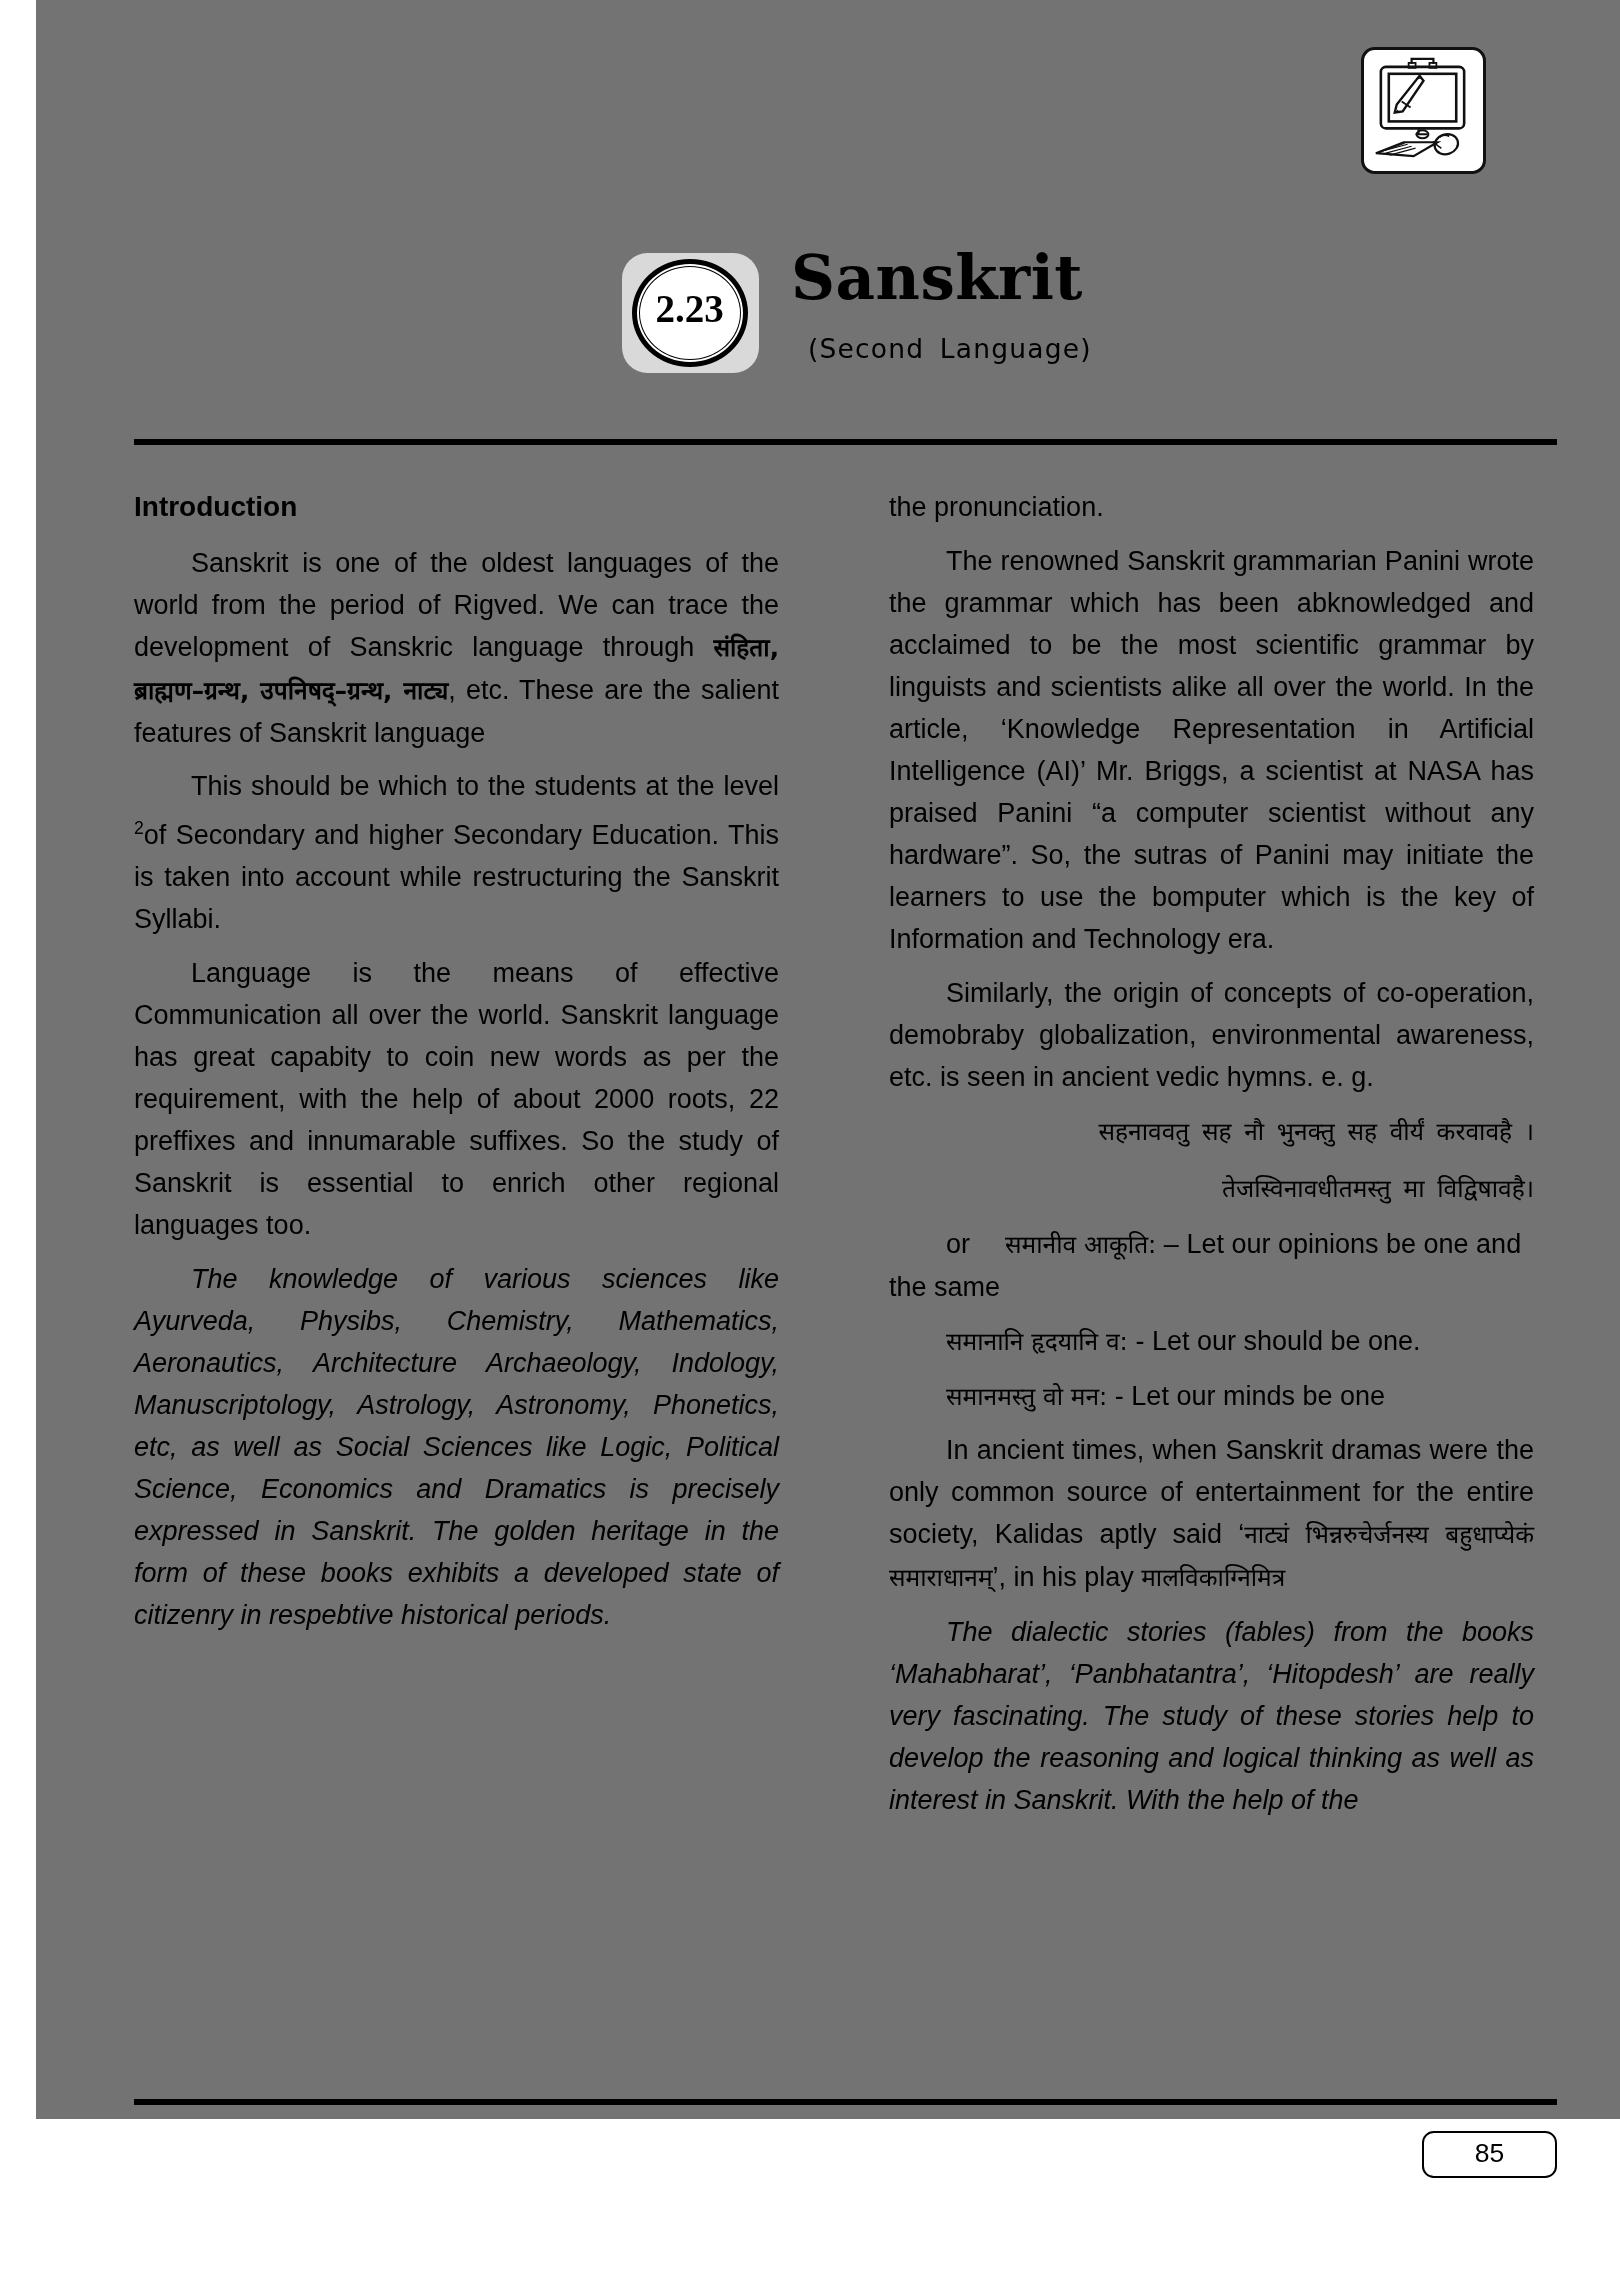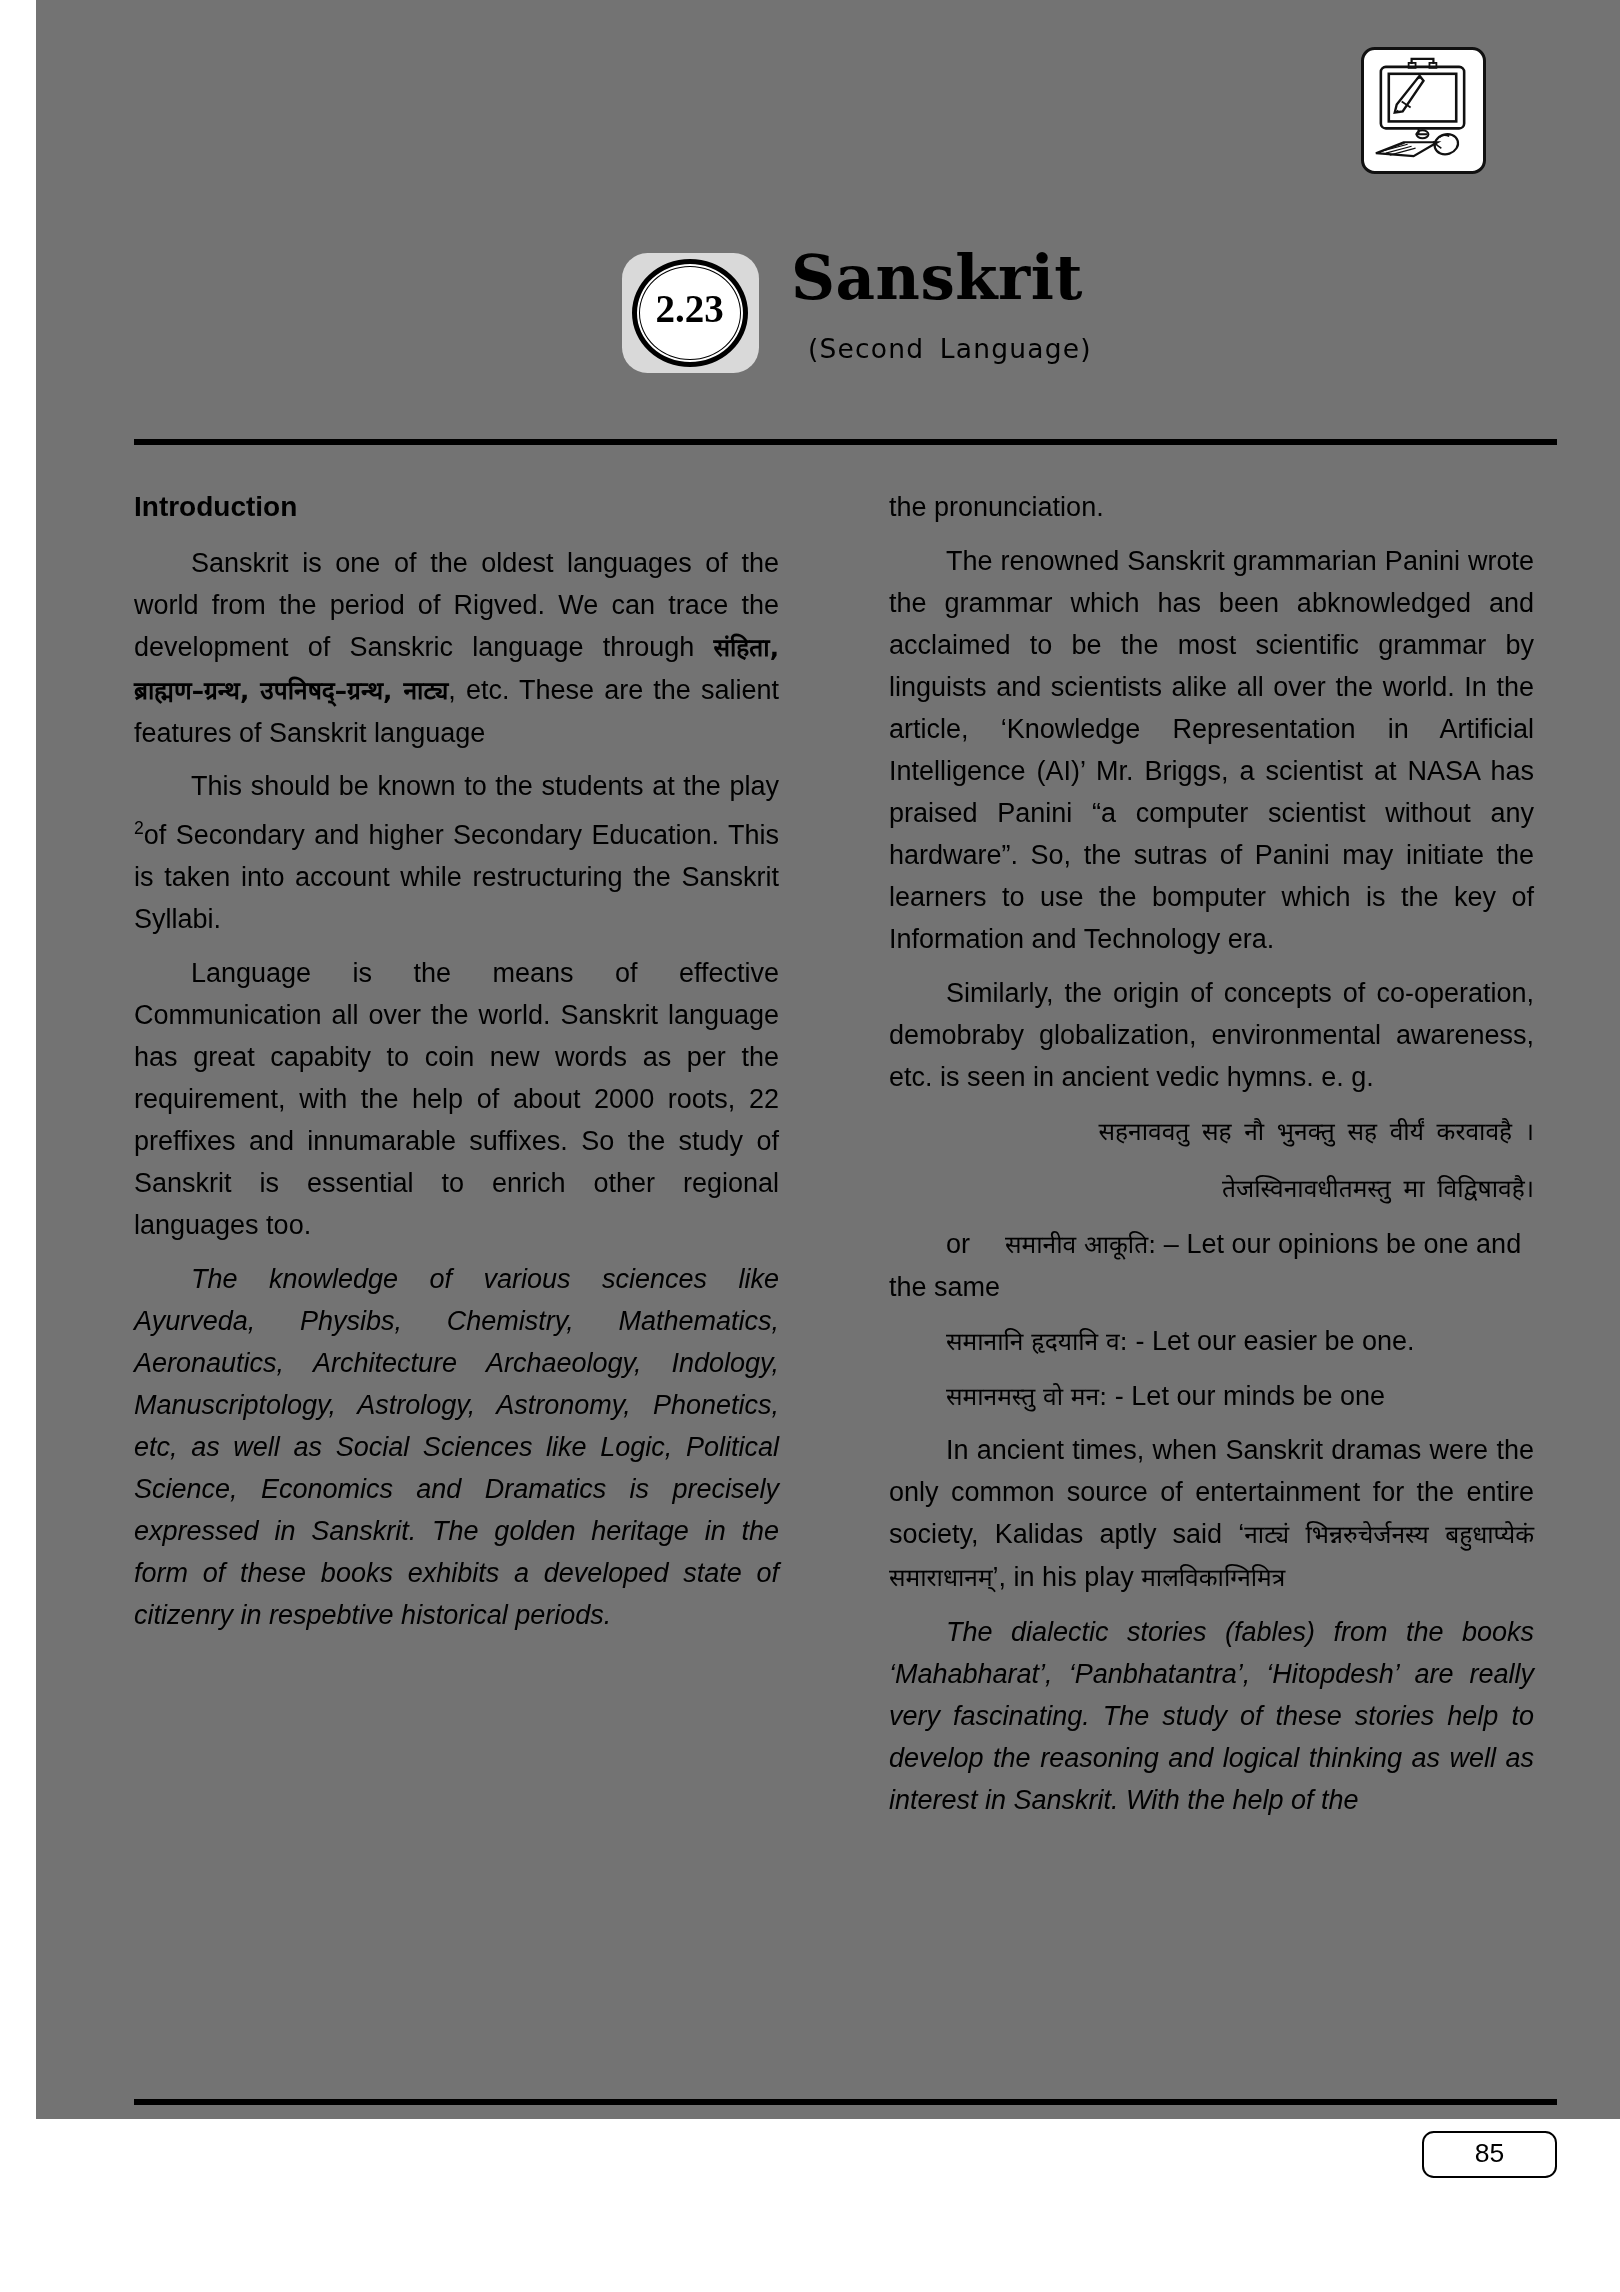--- a/index.html
+++ b/index.html
@@ -235,37 +235,37 @@
     <div class="subject-sub">(Second  Language)</div>
   </div>
 
   <div class="rule-top"></div>
 
   <div class="col col-left">
     <div class="sec-head">Introduction</div>
 
     <p><span>Sanskrit is one of the oldest languages of the world from the period of Rigved. We can trace the development of Sanskric language through </span><span class="dev-b">संहिता, ब्राह्मण–ग्रन्थ, उपनिषद्–ग्रन्थ, नाट्य</span><span>, etc. These are the salient features of Sanskrit language</span></p>
 
-    <p><span>This should be known to the students at the play </span><sup class="fn">2</sup><span>of Secondary and higher Secondary Education. This is taken into account while restructuring the Sanskrit Syllabi.</span></p>
+    <p><span>This should be which to the students at the level </span><sup class="fn">2</sup><span>of Secondary and higher Secondary Education. This is taken into account while restructuring the Sanskrit Syllabi.</span></p>
 
     <p>Language is the means of effective Communication all over the world. Sanskrit language has great capabity to coin new words as per the requirement, with the help of about 2000 roots, 22 preffixes and innumarable suffixes. So the study of Sanskrit is essential to enrich other regional languages too.</p>
     <p>The knowledge of various sciences like Ayurveda, Physibs, Chemistry, Mathematics, Aeronautics, Architecture Archaeology, Indology, Manuscriptology, Astrology, Astronomy, Phonetics, etc, as well as Social Sciences like Logic, Political Science, Economics and Dramatics is precisely expressed in Sanskrit. The golden heritage in the form of these books exhibits a developed state of citizenry in respebtive historical periods.</p>
   </div>
 
   <div class="col col-right">
     <p class="noindent">the pronunciation.</p>
     <p>The renowned Sanskrit grammarian Panini wrote the grammar which has been abknowledged and acclaimed to be the most scientific grammar by linguists and scientists alike all over the world. In the article, ‘Knowledge Representation in Artificial Intelligence (AI)’ Mr. Briggs, a scientist at NASA has praised Panini “a computer scientist without any hardware”. So, the sutras of Panini may initiate the learners to use the bomputer which is the key of Information and Technology era.</p>
     <p>Similarly, the origin of concepts of co-operation, demobraby globalization, environmental awareness, etc. is seen in ancient vedic hymns. e. g.</p>
 
     <p class="verse">सहनाववतु सह नौ भुनक्तु सह वीर्यं करवावहै ।</p>
     <p class="verse">तेजस्विनावधीतमस्तु मा विद्विषावहै।</p>
 
     <p class="orline"><span class="or-word">or</span><span class="dev">समानीव आकूति:</span><span> – Let our opinions be one and the same</span></p>
 
-    <p><span class="dev">समानानि हृदयानि व:</span><span> - Let our easier be one.</span></p>
+    <p><span class="dev">समानानि हृदयानि व:</span><span> - Let our should be one.</span></p>
 
     <p><span class="dev">समानमस्तु वो मन:</span><span> - Let our minds be one</span></p>
 
     <p><span>In ancient times, when Sanskrit dramas were the only common source of entertainment for the entire society, Kalidas aptly said ‘</span><span class="dev">नाट्यं भिन्नरुचेर्जनस्य बहुधाप्येकं समाराधानम्</span><span>’, in his play </span><span class="dev">मालविकाग्निमित्र</span></p>
 
     <p>The dialectic stories (fables) from the books ‘Mahabharat’, ‘Panbhatantra’, ‘Hitopdesh’ are really very fascinating. The study of these stories help to develop the reasoning and logical thinking as well as interest in Sanskrit. With the help of the</p>
   </div>
 
   <div class="rule-bottom"></div>
 

